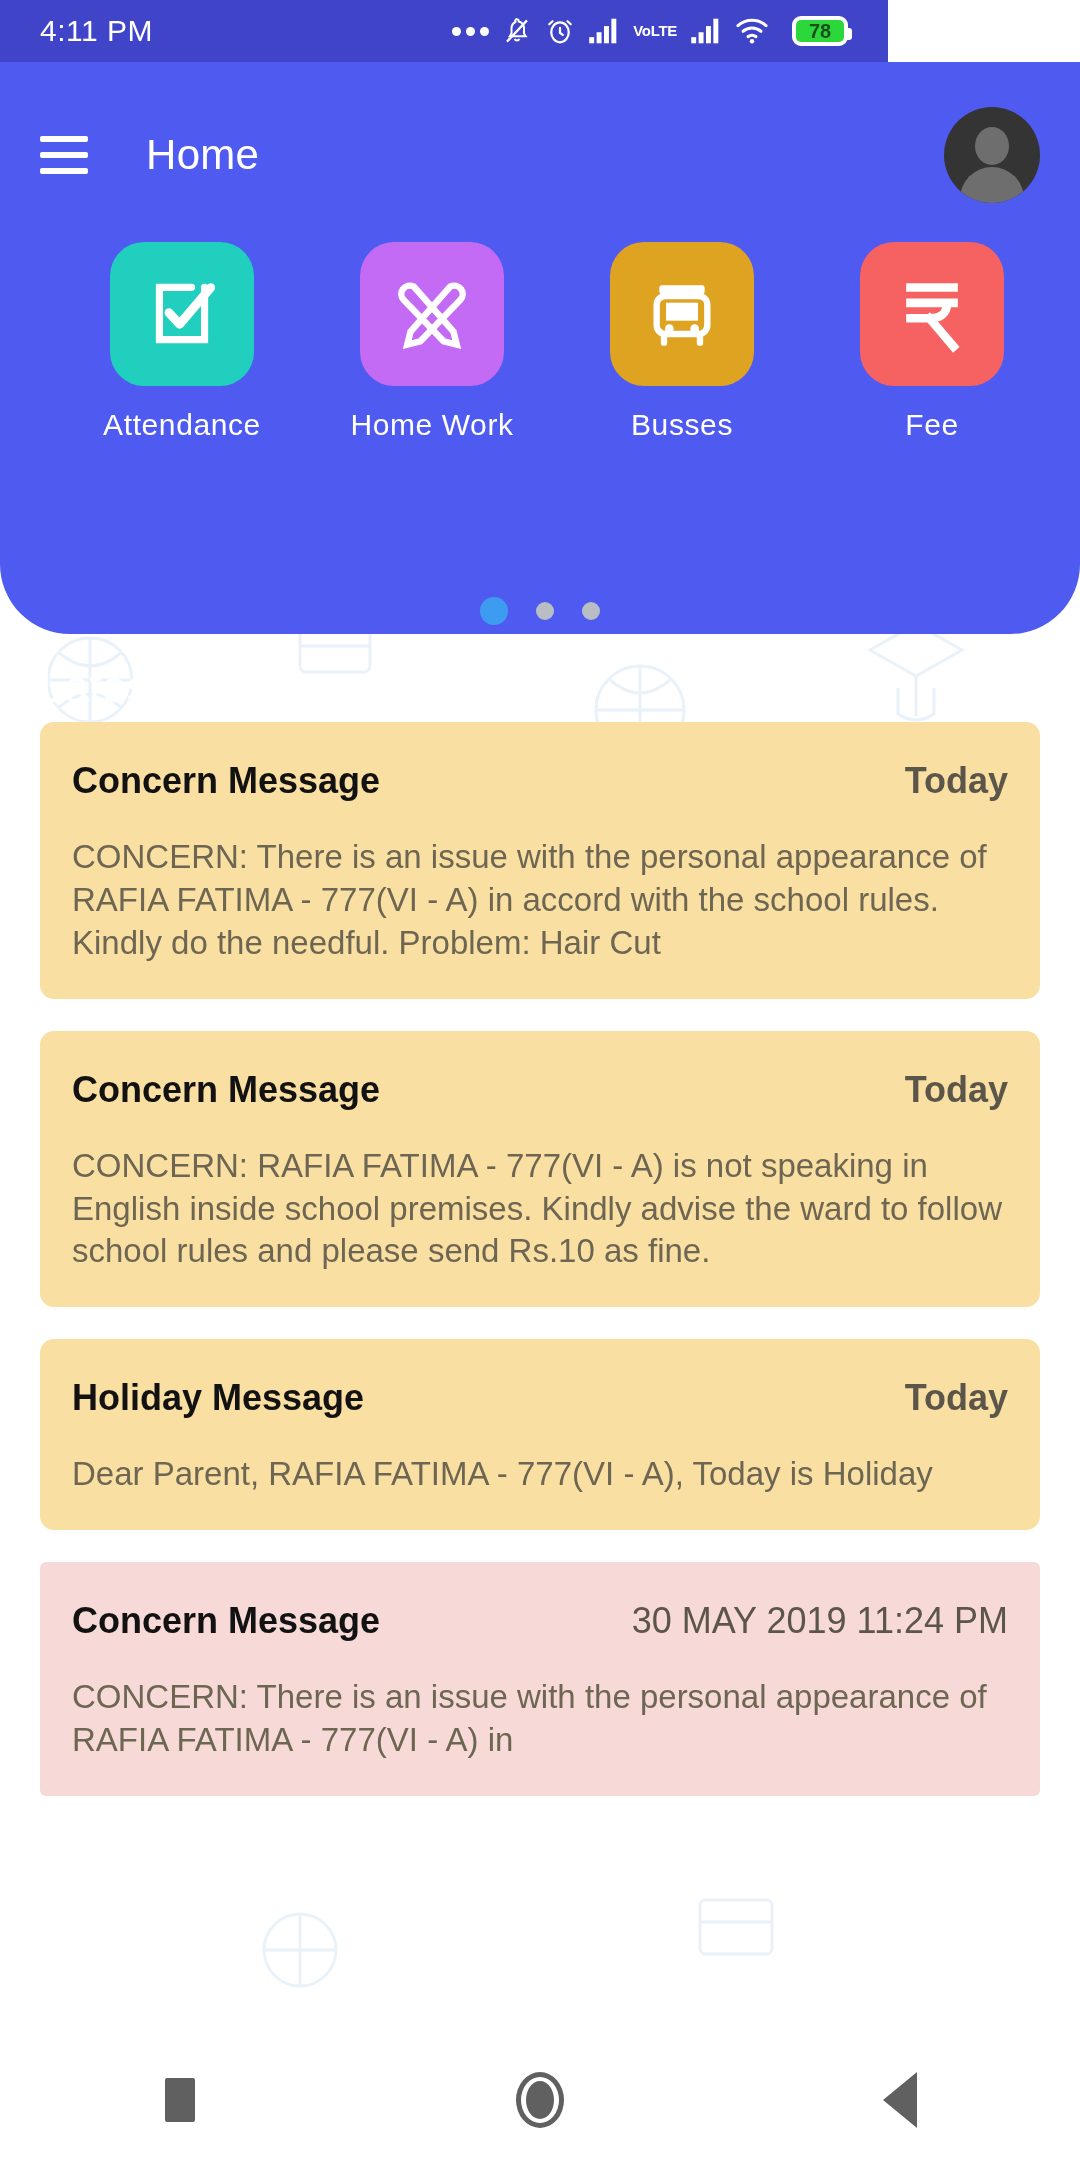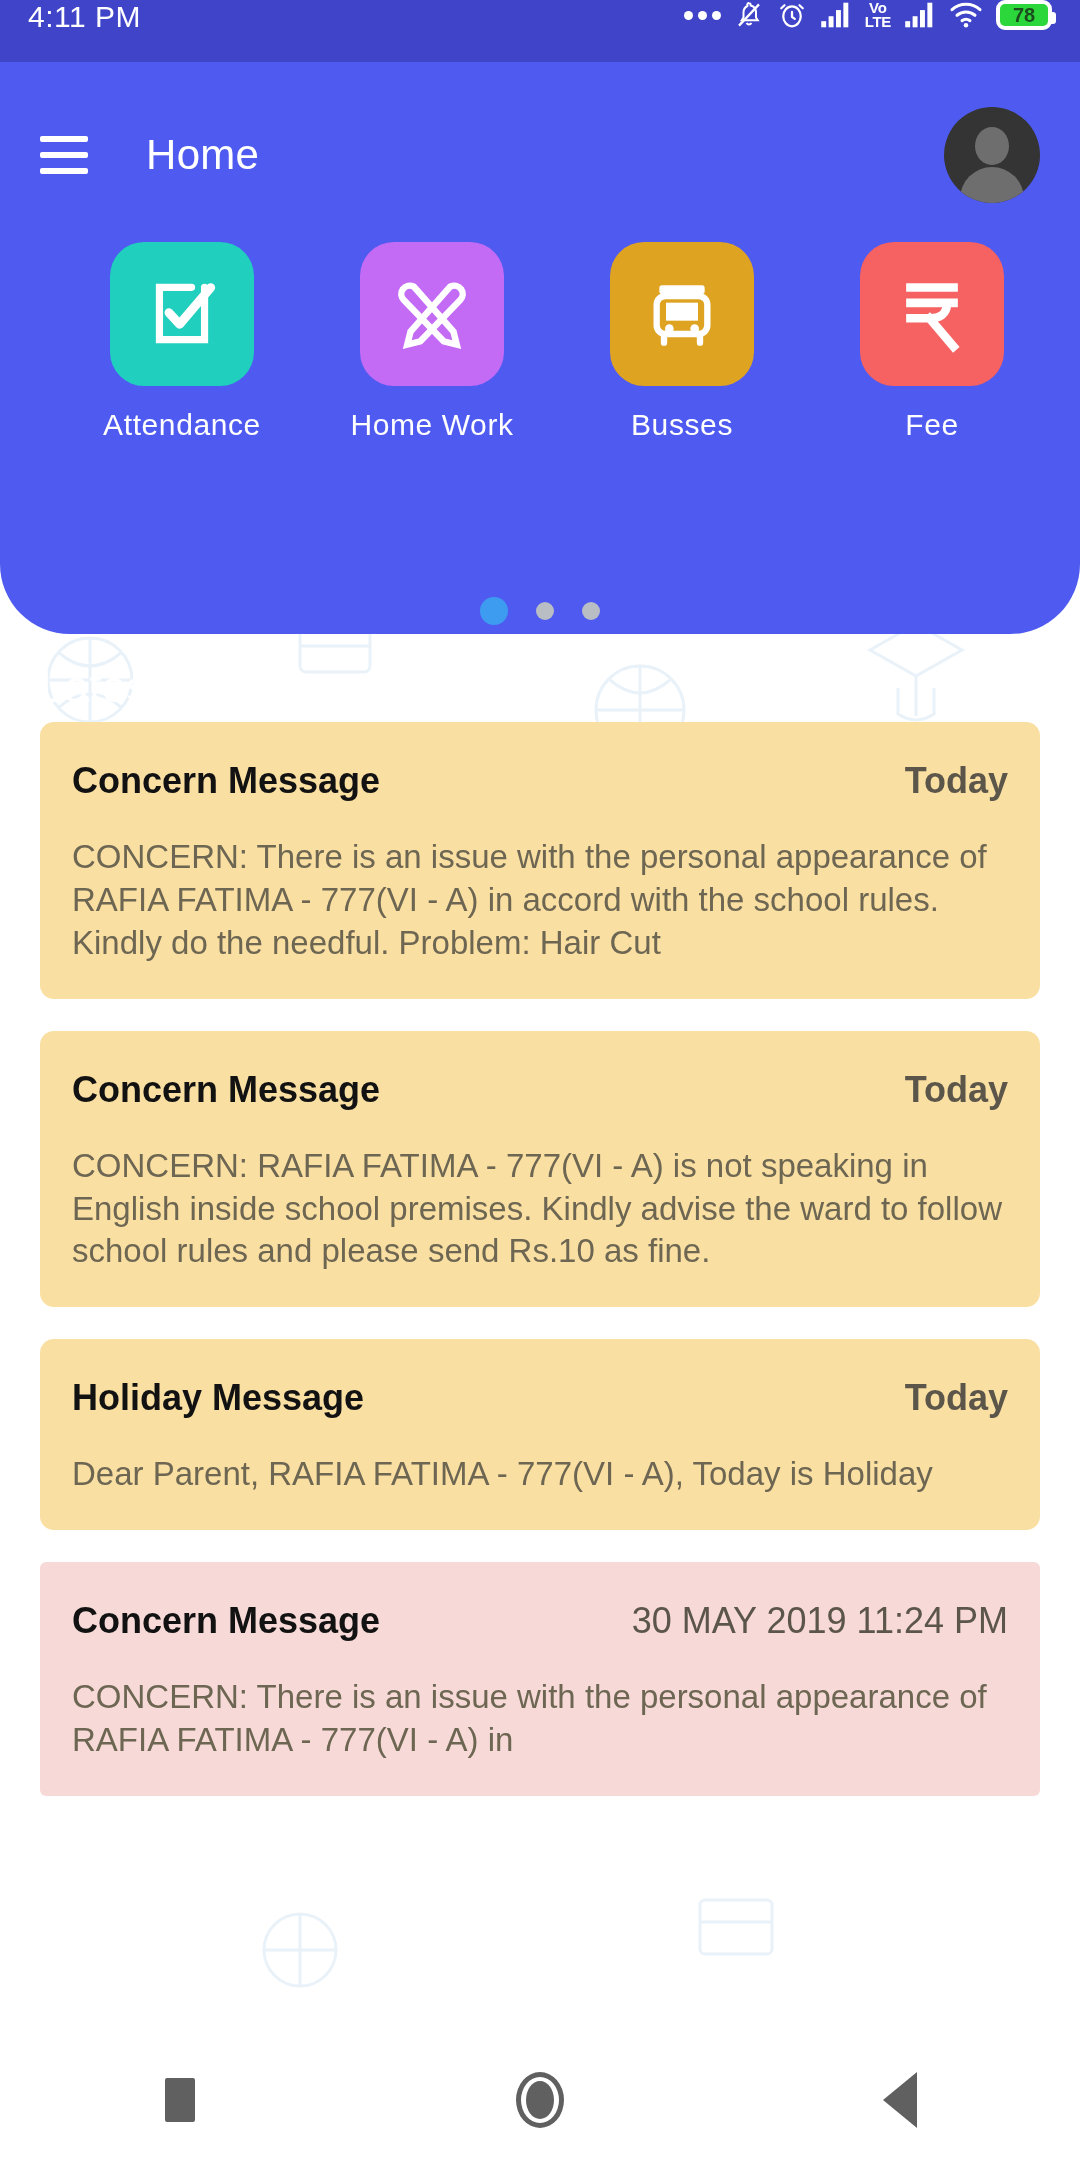--- a/index.html
+++ b/index.html
@@ -17,55 +17,56 @@
     width: 1080px;
     height: 2160px;
     background: #ffffff;
     overflow: hidden;
   }
 
   
   .statusbar {
     position: absolute;
     top: 0; left: 0;
-    width: 1080px;
+    width: 888px;
     height: 62px;
     background: #3f44c9;
     display: flex;
-    align-items: flex-start;
-    padding: 0 28px;
+    align-items: center;
+    padding: 0 40px;
     color: #ffffff;
   }
   .status-time {
     font-size: 30px;
     letter-spacing: 0.5px;
     color: #ffffff;
   }
   .status-right {
     margin-left: auto;
     display: flex;
     align-items: center;
     gap: 13px;
   }
   .sb-icon { display: block; }
   .dots3 { display: flex; gap: 5px; align-items: center; }
   .dots3 i { width: 9px; height: 9px; border-radius: 50%; background: #fff; display: block; }
   .volte {
-    display: flex; flex-direction: column;
+    display: flex; flex-direction: row;
     align-items: center; justify-content: center;
     line-height: 0.95; color: #fff;
     font-size: 15px; font-weight: bold;
     letter-spacing: -0.3px;
   }
   .battery {
     width: 56px; height: 30px;
     border: 3px solid #fff; border-radius: 9px;
     position: relative;
     display: flex; align-items: center; justify-content: center;
     background: #fff;
+    margin-left: 10px;
   }
   .battery::after {
     content: ""; position: absolute; right: -7px; top: 9px;
     width: 5px; height: 12px; background: #fff; border-radius: 0 3px 3px 0;
   }
   .battery .fill {
     position: absolute; left: 1px; top: 1px; bottom: 1px; right: 1px;
     background: #2bd73a; border-radius: 5px;
   }
   .battery .pct {

